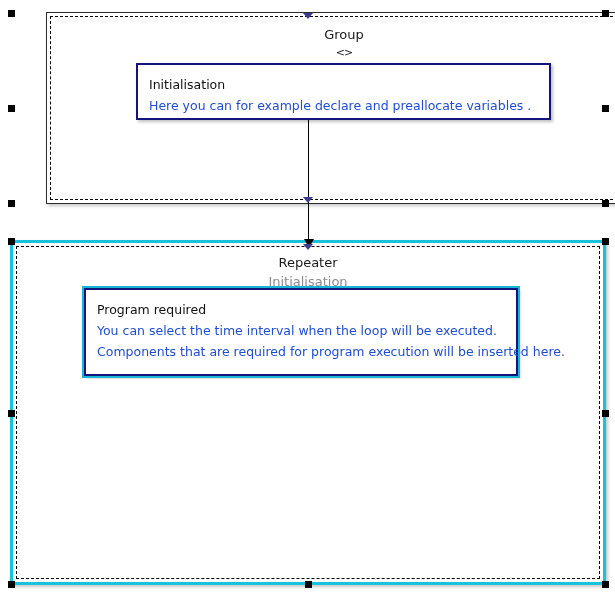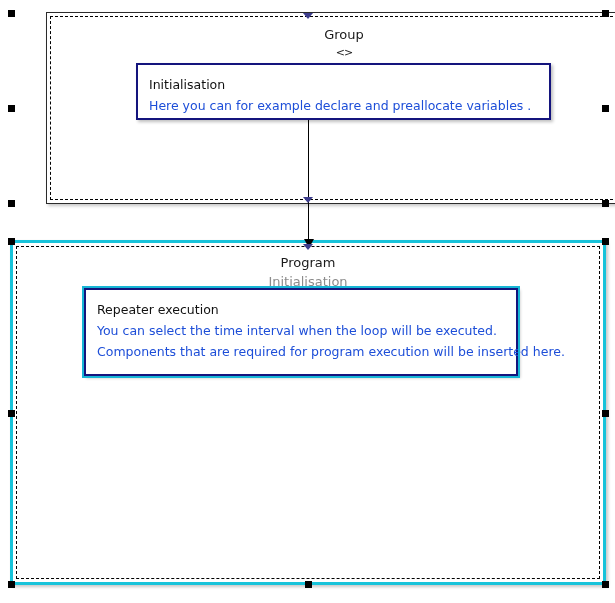--- a/index.html
+++ b/index.html
@@ -177,33 +177,33 @@
   <div class="connector" id="conn">
     <div class="conn-line" id="conn-line" style="left: 308px; top: 120px; height: 121px; background: rgb(0, 0, 0);"></div>
     <div class="arrow-head-down" id="conn-arrow" style="left: 304px; top: 239px; border-top-color: rgb(0, 0, 0);"></div>
   </div>
   <div class="port-marker" id="port-out" style="left: 303px; top: 197px; border-top-color: rgb(60, 60, 140);"></div>
   <div class="port-marker" id="port-in" style="left: 303px; top: 244px; border-top-color: rgb(60, 60, 140);"></div>
   <div class="port-marker" id="port-top" style="left: 303px; top: 13px; border-top-color: rgb(60, 60, 140);"></div>
 
   <div class="group-block group-selected" id="grp1" style="left: 10px; top: 240px; width: 596px; height: 345px;">
     <div class="group-dash"></div>
-    <div class="group-title" style="top:12px;">Program</div>
+    <div class="group-title" style="top:12px;">Repeater</div>
     <div class="group-subtitle" style="top:31px;">Initialisation</div>
   </div>
 
   <div class="handle" id="g1h-tl" style="left: 8px; top: 238px; width: 7px; height: 7px; background: rgb(0, 0, 0);"></div>
   <div class="handle" id="g1h-tr" style="left: 602px; top: 238px; width: 7px; height: 7px; background: rgb(0, 0, 0);"></div>
   <div class="handle" id="g1h-ml" style="left: 8px; top: 409.5px; width: 7px; height: 7px; background: rgb(0, 0, 0);"></div>
   <div class="handle" id="g1h-mr" style="left: 602px; top: 409.5px; width: 7px; height: 7px; background: rgb(0, 0, 0);"></div>
   <div class="handle" id="g1h-bl" style="left: 8px; top: 581px; width: 7px; height: 7px; background: rgb(0, 0, 0);"></div>
   <div class="handle" id="g1h-bc" style="left: 305px; top: 581px; width: 7px; height: 7px; background: rgb(0, 0, 0);"></div>
   <div class="handle" id="g1h-br" style="left: 602px; top: 581px; width: 7px; height: 7px; background: rgb(0, 0, 0);"></div>
 
   <div class="comp-box comp-selected" id="cmp1" style="left: 84px; top: 288px; width: 434px; height: 88px;">
     <div class="comp-inner">
-      <div class="comp-title">Repeater execution</div>
+      <div class="comp-title">Program required</div>
       <div class="comp-line">You can select the time interval when the loop will be executed.</div>
       <div class="comp-line">Components that are required for program execution will be inserted here.</div>
     </div>
   </div>
 
 </div>
 
 </body></html>

